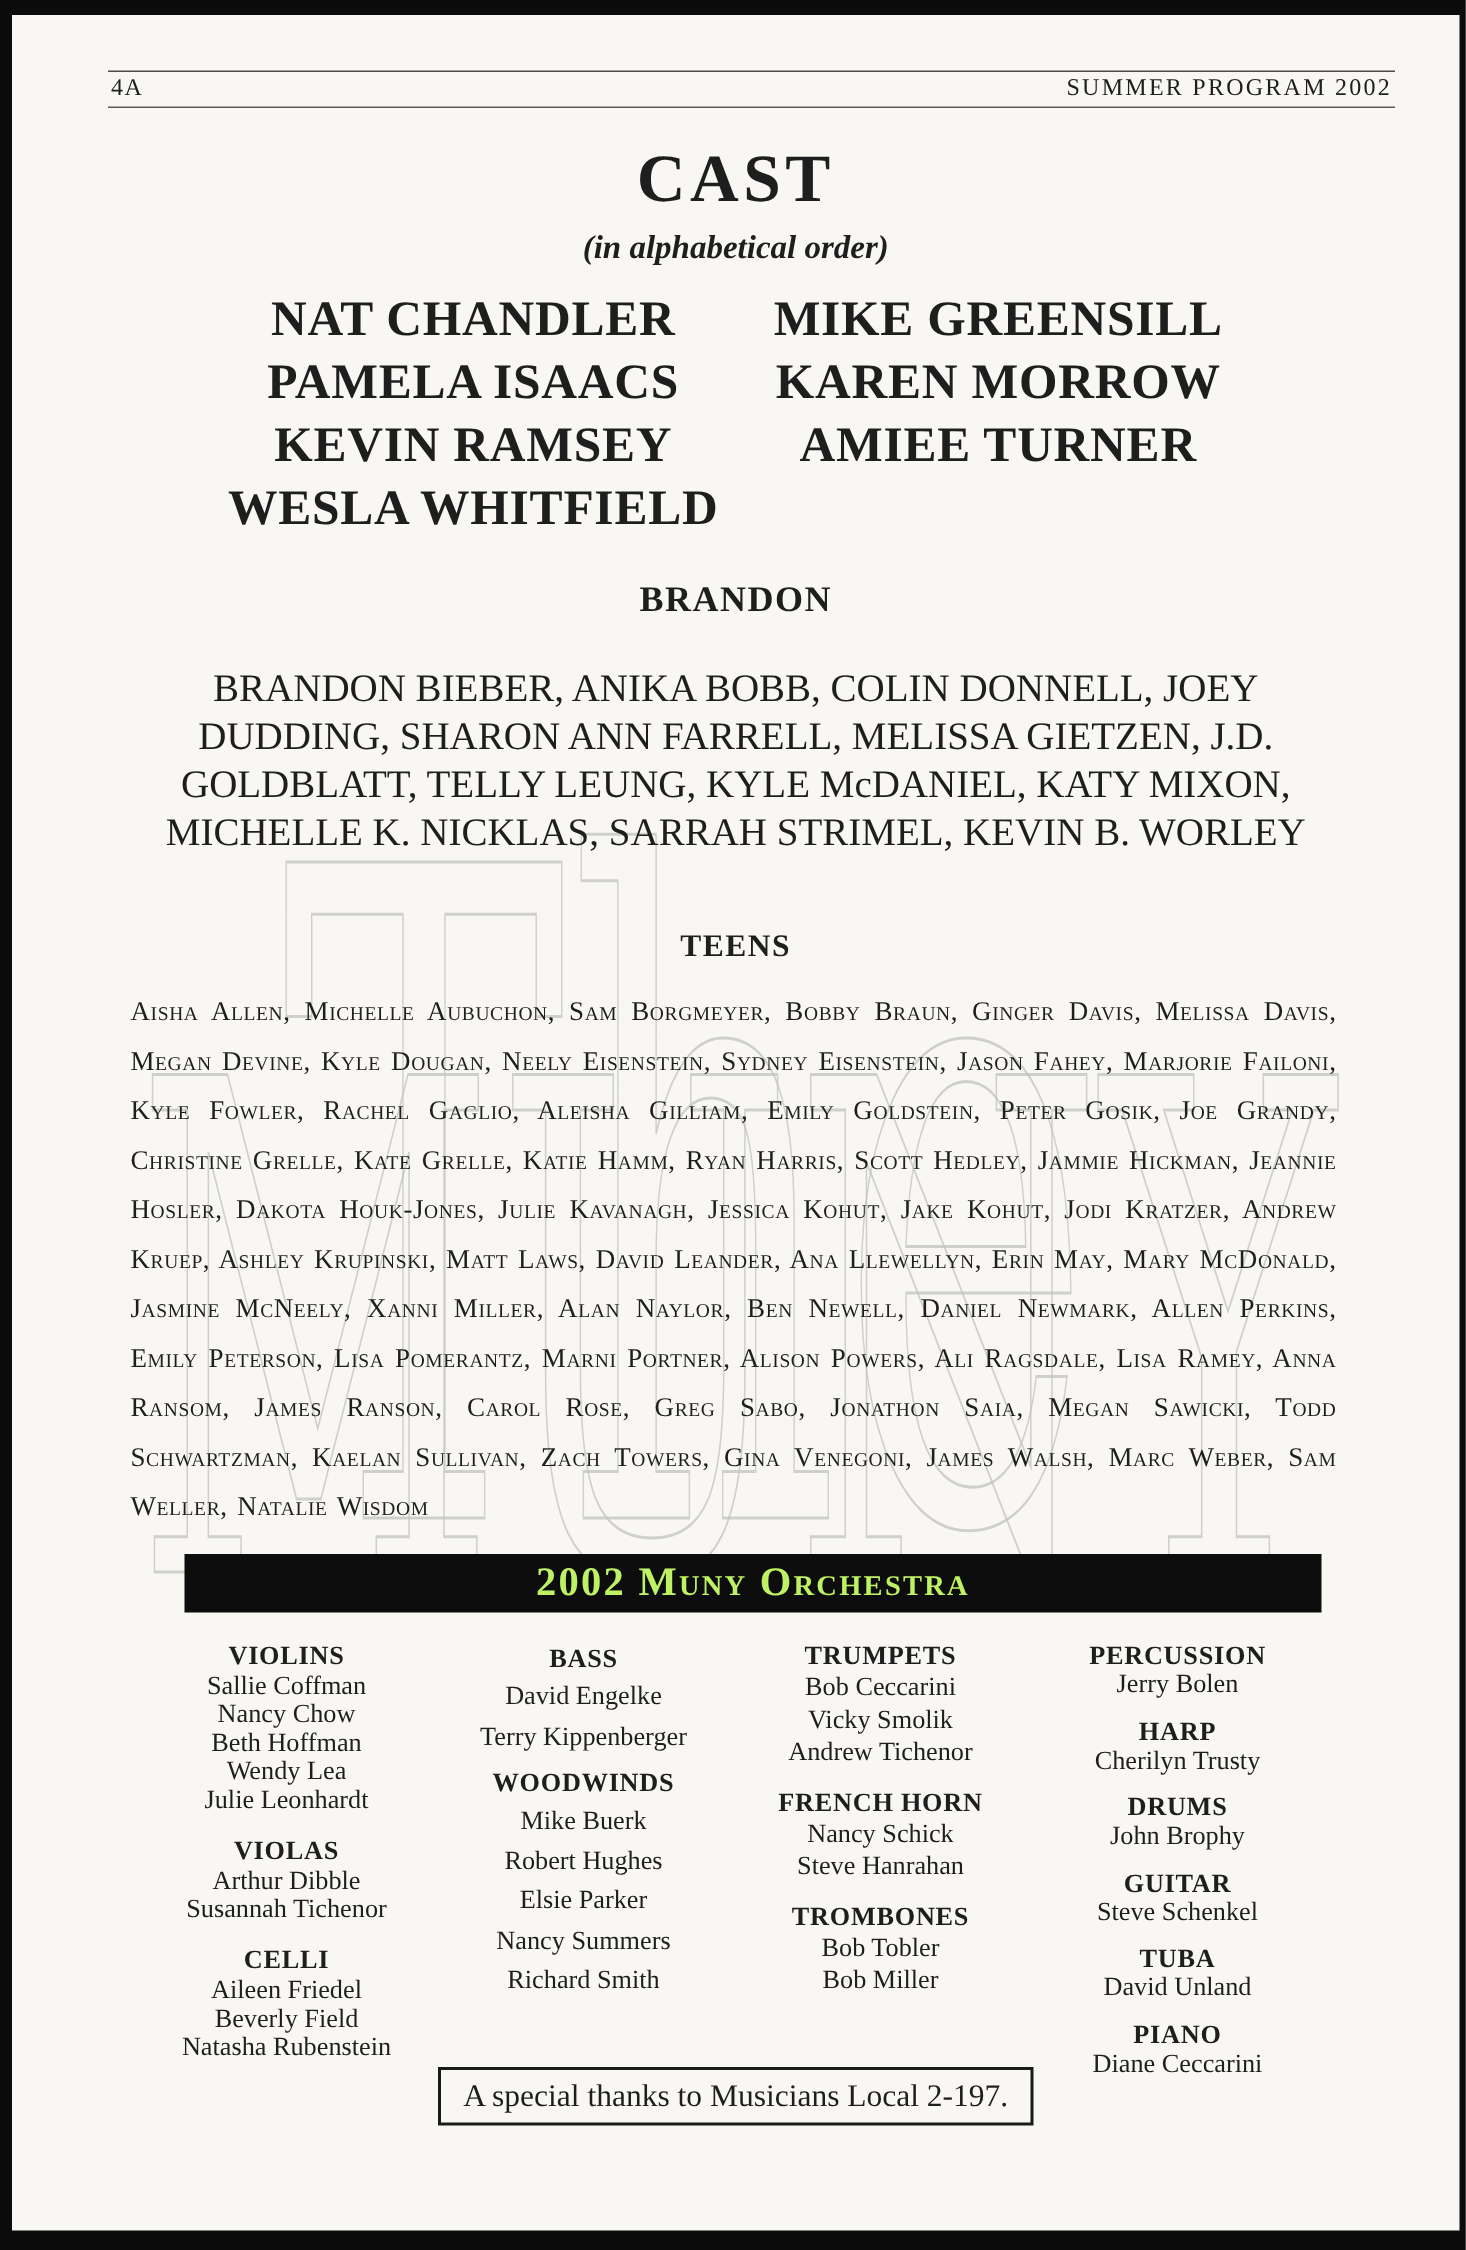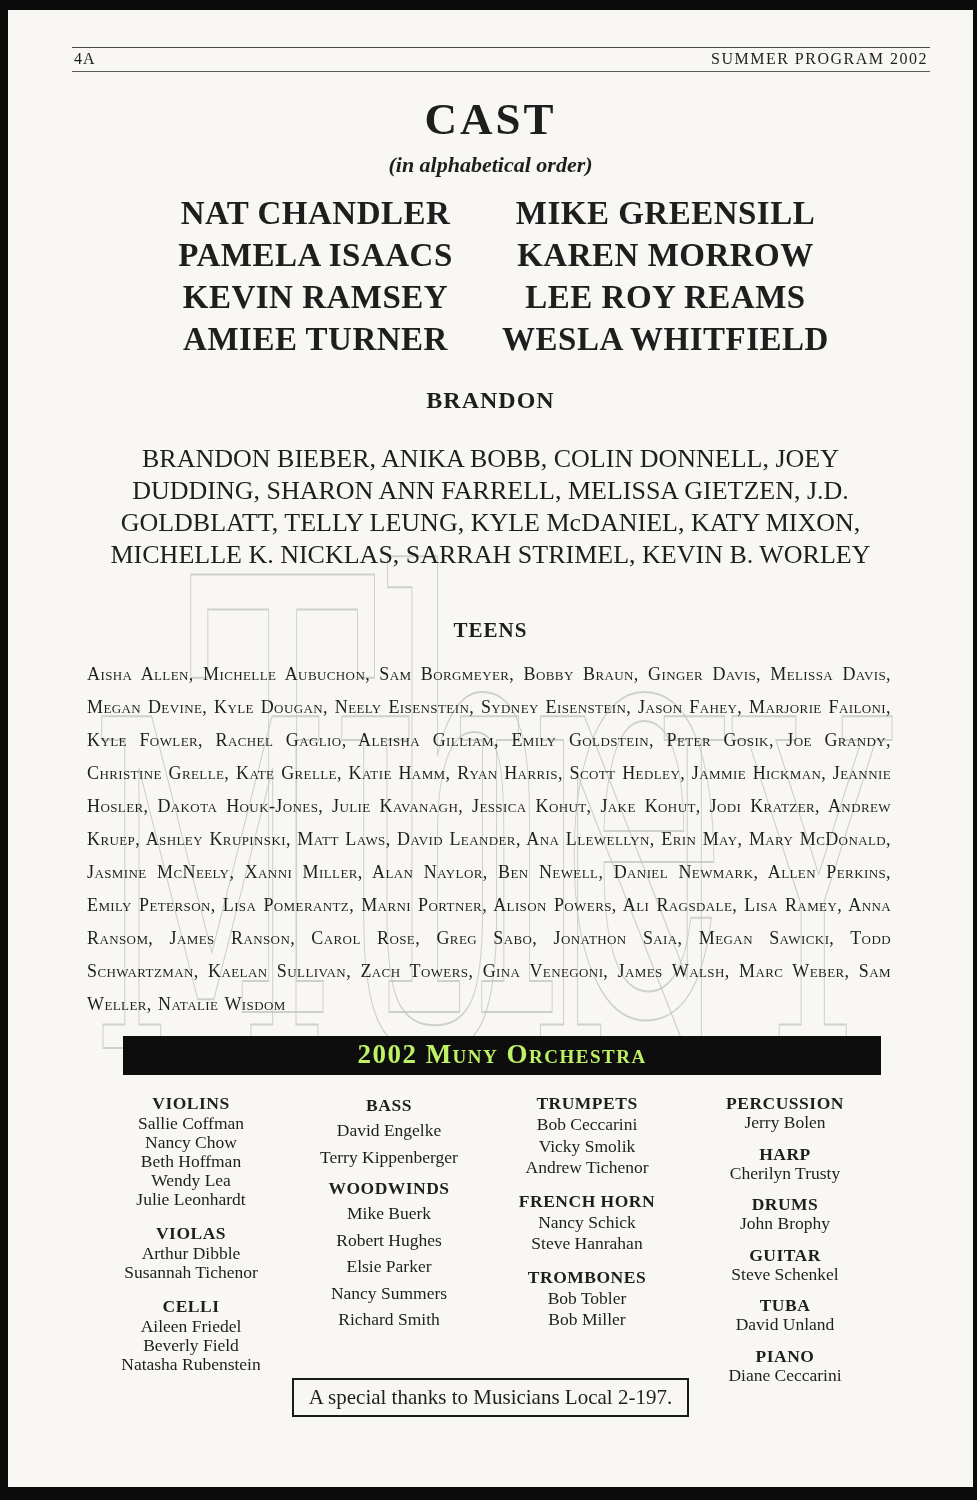--- a/index.html
+++ b/index.html
@@ -64,21 +64,20 @@
 
       <div class="cast-title">CAST</div>
       <div class="cast-subtitle">(in alphabetical order)</div>
 
       <div class="cast-grid">
         <div class="cast-name">NAT CHANDLER</div>
         <div class="cast-name">MIKE GREENSILL</div>
         <div class="cast-name">PAMELA ISAACS</div>
         <div class="cast-name">KAREN MORROW</div>
         <div class="cast-name">KEVIN RAMSEY</div>
-        <div class="cast-name">LEE ROY REAMS</div>
         <div class="cast-name">AMIEE TURNER</div>
         <div class="cast-name">WESLA WHITFIELD</div>
       </div>
 
       <div class="ensemble-title">BRANDON</div>
       <div class="ensemble-list">BRANDON BIEBER, ANIKA BOBB, COLIN DONNELL, JOEY DUDDING, SHARON ANN FARRELL, MELISSA GIETZEN, J.D. GOLDBLATT, TELLY LEUNG, KYLE McDANIEL, KATY MIXON, MICHELLE K. NICKLAS, SARRAH STRIMEL, KEVIN B. WORLEY</div>
 
       <div class="teens-title">TEENS</div>
       <div class="teens-list">Aisha Allen, Michelle Aubuchon, Sam Borgmeyer, Bobby Braun, Ginger Davis, Melissa Davis, Megan Devine, Kyle Dougan, Neely Eisenstein, Sydney Eisenstein, Jason Fahey, Marjorie Failoni, Kyle Fowler, Rachel Gaglio, Aleisha Gilliam, Emily Goldstein, Peter Gosik, Joe Grandy, Christine Grelle, Kate Grelle, Katie Hamm, Ryan Harris, Scott Hedley, Jammie Hickman, Jeannie Hosler, Dakota Houk-Jones, Julie Kavanagh, Jessica Kohut, Jake Kohut, Jodi Kratzer, Andrew Kruep, Ashley Krupinski, Matt Laws, David Leander, Ana Llewellyn, Erin May, Mary McDonald, Jasmine McNeely, Xanni Miller, Alan Naylor, Ben Newell, Daniel Newmark, Allen Perkins, Emily Peterson, Lisa Pomerantz, Marni Portner, Alison Powers, Ali Ragsdale, Lisa Ramey, Anna Ransom, James Ranson, Carol Rose, Greg Sabo, Jonathon Saia, Megan Sawicki, Todd Schwartzman, Kaelan Sullivan, Zach Towers, Gina Venegoni, James Walsh, Marc Weber, Sam Weller, Natalie Wisdom</div>
 

